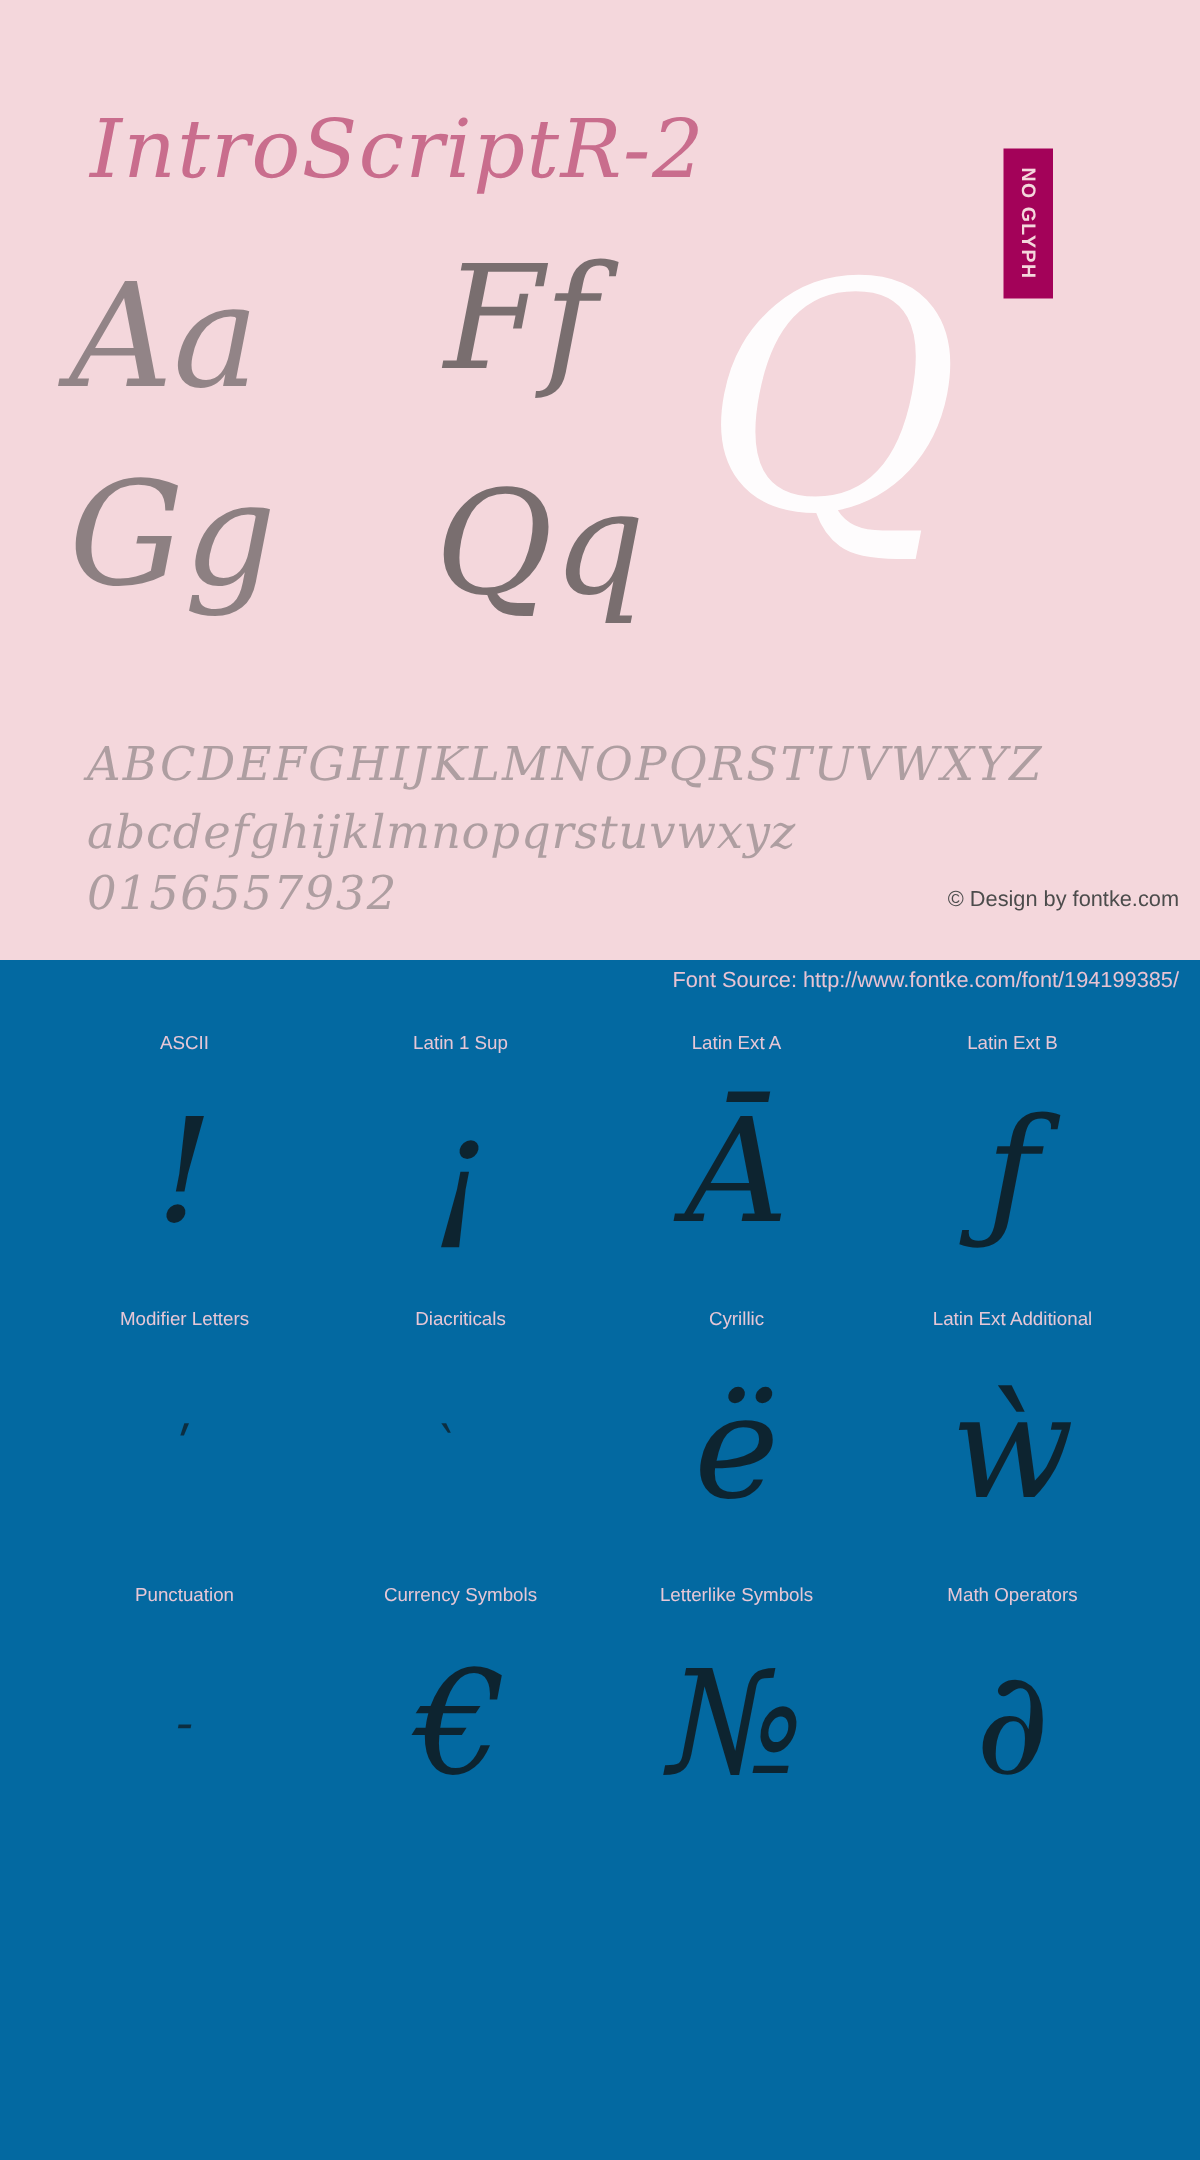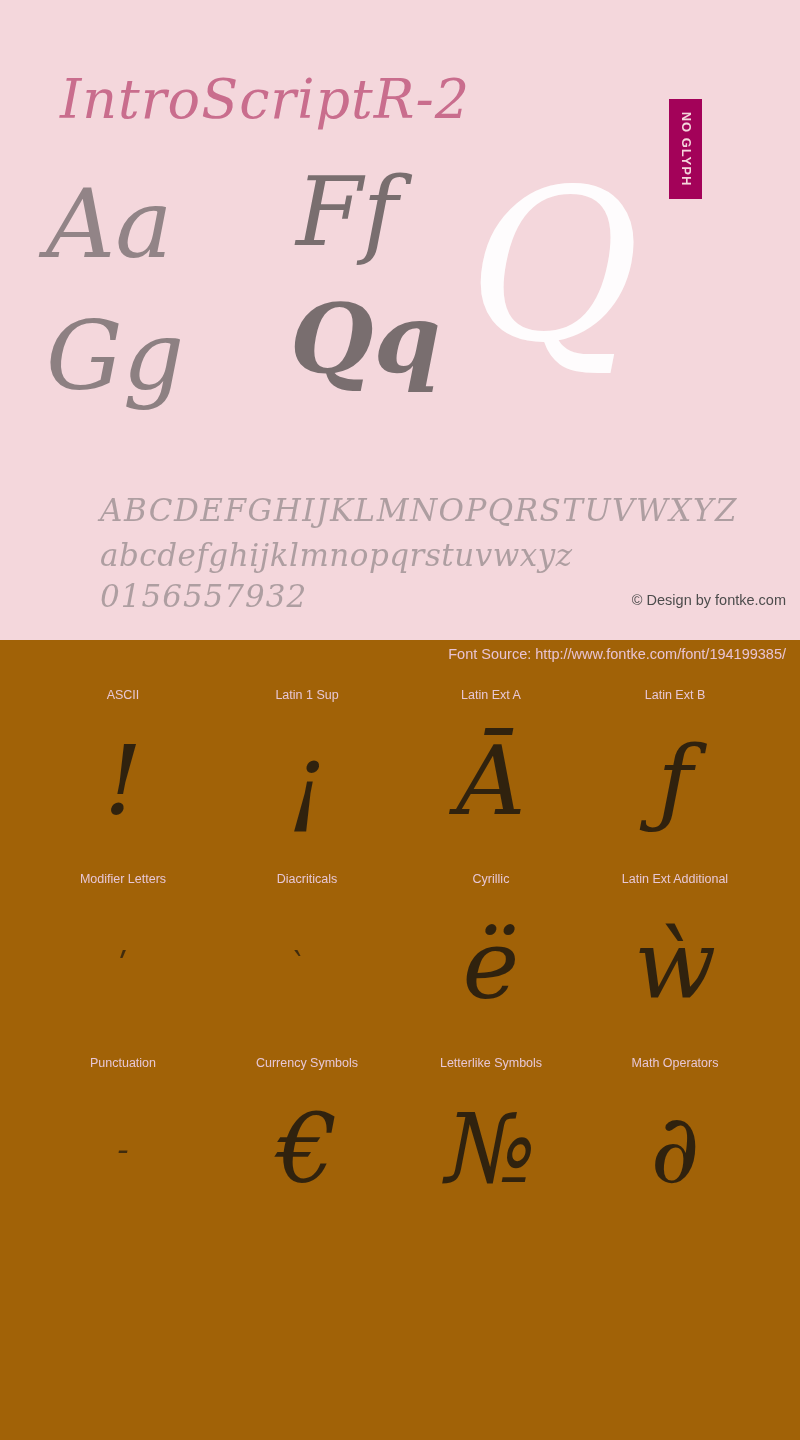--- a/index.html
+++ b/index.html
@@ -87,32 +87,31 @@
     position: absolute;
     font-family: "DejaVu Serif", serif;
     font-style: italic;
     line-height: 1;
     white-space: nowrap;
   }
   .bg-1 { left: 46px;  top: 14px;  font-size: 96px; color: #3a3a3a; opacity: .52; }
   .bg-2 { left: 296px; top: 2px;   font-size: 96px; color: #2e2e2e; opacity: .62; }
   .bg-3 { left: 468px; top: 0px;   font-size: 210px; color: #ffffff; opacity: .95; letter-spacing: 6px;}
   .bg-4 { left: 46px;  top: 146px; font-size: 96px; color: #3a3a3a; opacity: .55; }
-  .bg-5 { left: 290px; top: 129px; font-size: 96px; color: #2e2e2e; opacity: .62; font-weight: bold; }
+  .bg-5 { left: 290px; top: 152px; font-size: 96px; color: #2e2e2e; opacity: .62; }
 
   
   .alphabet {
     position: absolute;
     left: 58px;
     font-family: "DejaVu Serif", serif;
     font-style: italic;
     color: #5b5b5b;
     opacity: .45;
     white-space: nowrap;
-    margin-left: 42px;
   }
   .alpha-upper { top: 492px; font-size: 31px; letter-spacing: 1.5px; }
   .alpha-lower { top: 537px; font-size: 31px; letter-spacing: 0.5px; }
   .alpha-digits{ top: 578px; font-size: 31px; letter-spacing: 1px; }
 
   .copyright {
     position: absolute;
     right: 14px;
     top: 592px;
     font-size: 14.5px;
@@ -120,21 +119,21 @@
     white-space: nowrap;
   }
 
   
   .blocks-panel {
     position: absolute;
     left: 0;
     top: 640px;
     width: 800px;
     height: 800px;
-    background: #a16207;
+    background: #0369a1;
   }
   .font-source {
     position: absolute;
     right: 14px;
     top: 6px;
     font-size: 14.5px;
     color: #e8c3d3;
     white-space: nowrap;
   }
 

